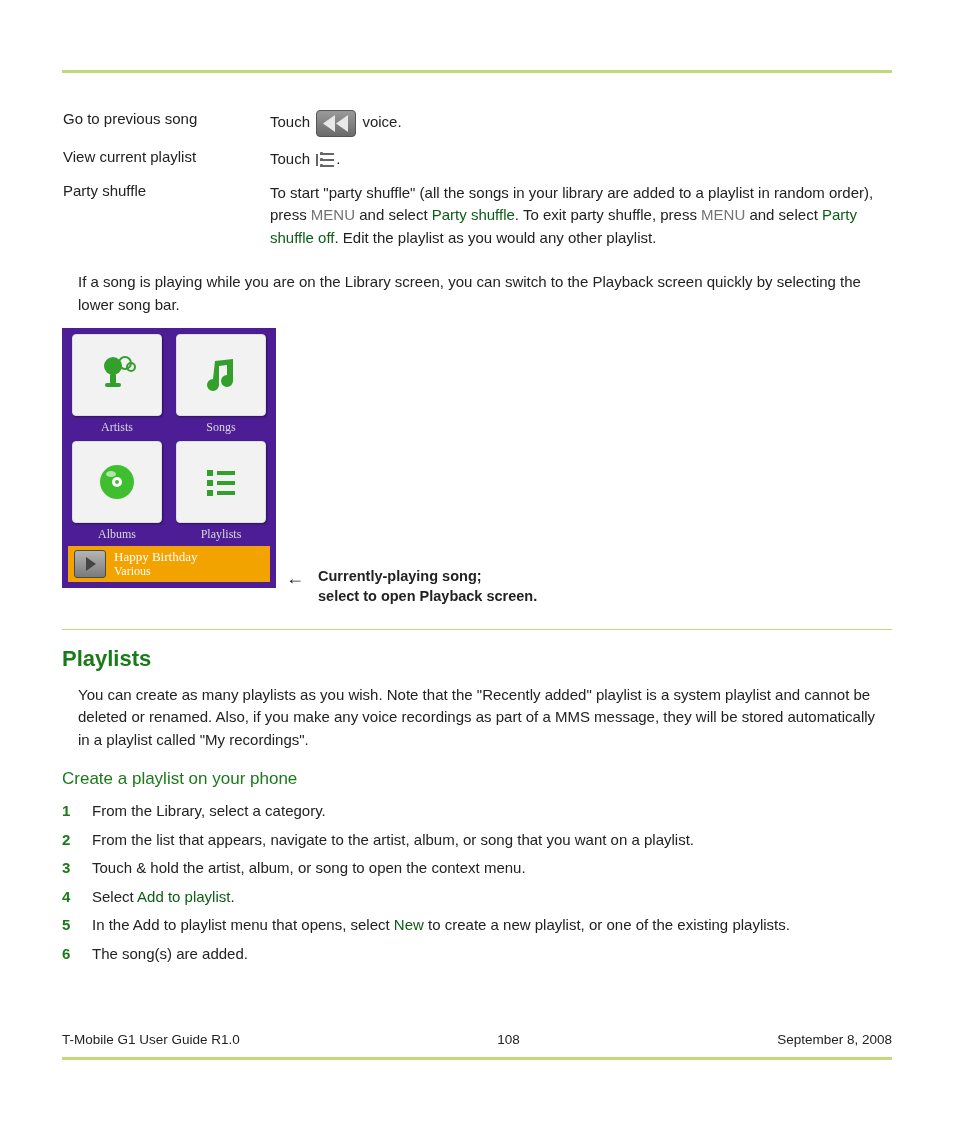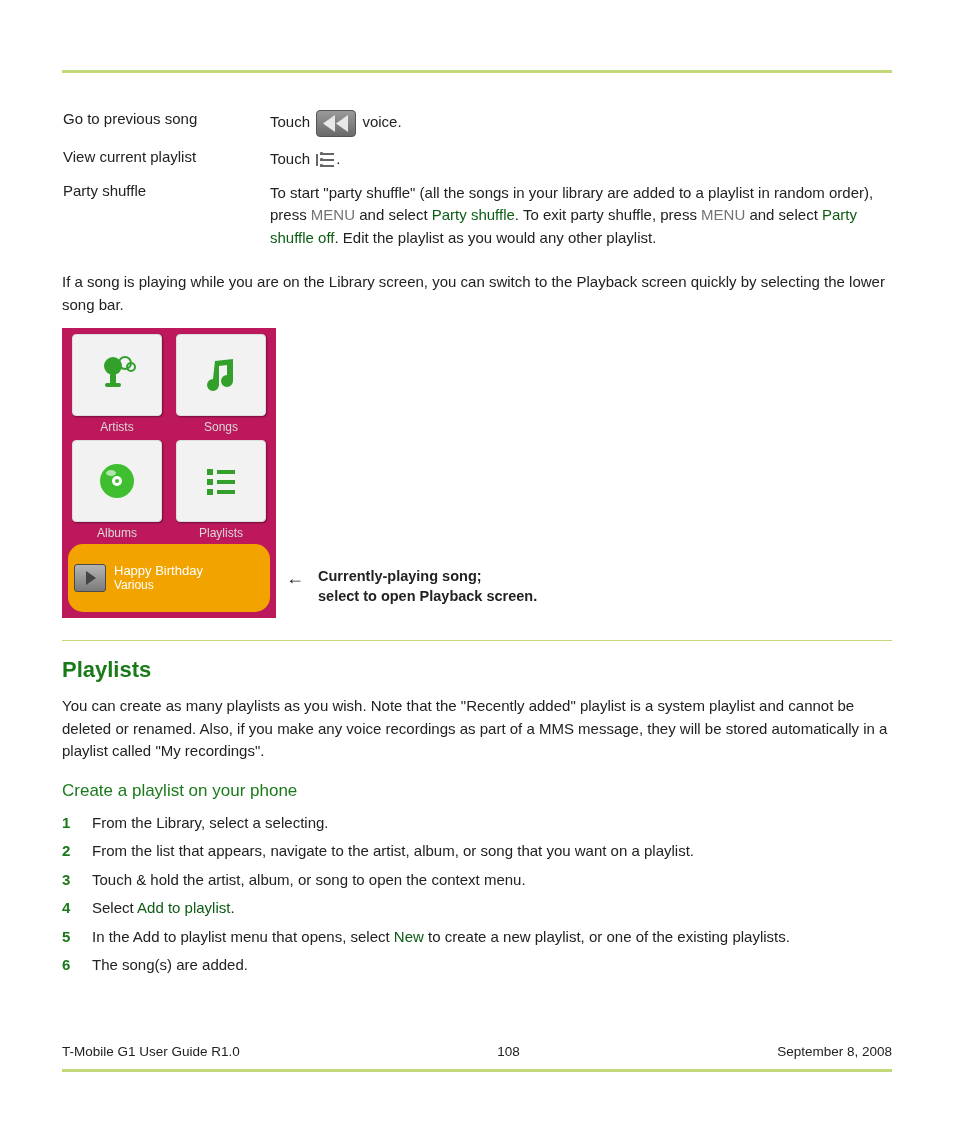--- a/index.html
+++ b/index.html
@@ -57,40 +57,40 @@
   .icon-playlist-small {
     display:inline-block; vertical-align:middle;
     width:18px; height:16px; position:relative; margin:0 2px;
   }
   .icon-playlist-small::before{
     content:""; position:absolute; left:0; top:2px; width:2px; height:12px; background:#666;
   }
   .icon-playlist-small .row{ position:absolute; left:4px; width:14px; height:2px; background:#666;}
   .icon-playlist-small .dot{ position:absolute; width:3px; height:3px; background:#666; border-radius:1px;}
 
-  p { line-height:1.5; margin: 12px 0; }
+  p { line-height:1.5; margin: 12px 16px; }
 
   
   .library-row { display:flex; align-items:flex-start; gap:10px; }
   .library {
-    width:202px; background:#be185d; padding:6px; display:flex; flex-direction:column; gap:4px;
+    width:202px; background:#4c1d95; padding:6px; display:flex; flex-direction:column; gap:4px;font-family:Liberation Serif, serif;
   }
   .lib-grid {
     display:grid; grid-template-columns: 1fr 1fr; gap:6px;
   }
   .lib-cell { display:flex; flex-direction:column; align-items:center; gap:4px; }
   .lib-tile {
     width:88px; height:80px; background:#f2f2f2; border:1px solid #ddd; border-radius:4px;
     display:flex; align-items:center; justify-content:center;
     box-shadow: 1px 1px 2px rgba(0,0,0,.4);
   }
   .lib-label { color:#d9d9d9; font-size:12px; text-align:center; }
 
   .now-playing {
-    background:#f2a300; display:flex; align-items:center; gap:8px; padding:20px 6px;border-radius:15px;
+    background:#f2a300; display:flex; align-items:center; gap:8px; padding:4px 6px;
   }
   .np-play {
     width:30px; height:26px; background:linear-gradient(#b5b5b5,#7a7a7a);
     border:1px solid #4a4a4a; border-radius:3px; position:relative;
   }
   .np-play::after{
     content:""; position:absolute; left:11px; top:6px;
     border-left:10px solid #444; border-top:7px solid transparent; border-bottom:7px solid transparent;
   }
   .np-text { display:flex; flex-direction:column; line-height:1.1; }
@@ -228,21 +228,21 @@
 
   <h2 class="section">Playlists</h2>
 
   <p>You can create as many playlists as you wish. Note that the "Recently added" playlist is a system playlist and cannot be deleted or renamed. Also, if you make any voice recordings as part of a MMS message, they will be stored automatically in a playlist called "My recordings".</p>
 
   <h3 class="subsection">Create a playlist on your phone</h3>
 
   <ol class="steps" id="steps-list">
       <li>
         <span class="num">1</span>
-        <span>From the Library, select a selecting.</span>
+        <span>From the Library, select a category.</span>
       </li>
       <li>
         <span class="num">2</span>
         <span>From the list that appears, navigate to the artist, album, or song that you want on a playlist.</span>
       </li>
       <li>
         <span class="num">3</span>
         <span>Touch &amp; hold the artist, album, or song to open the context menu.</span>
       </li>
       <li>

